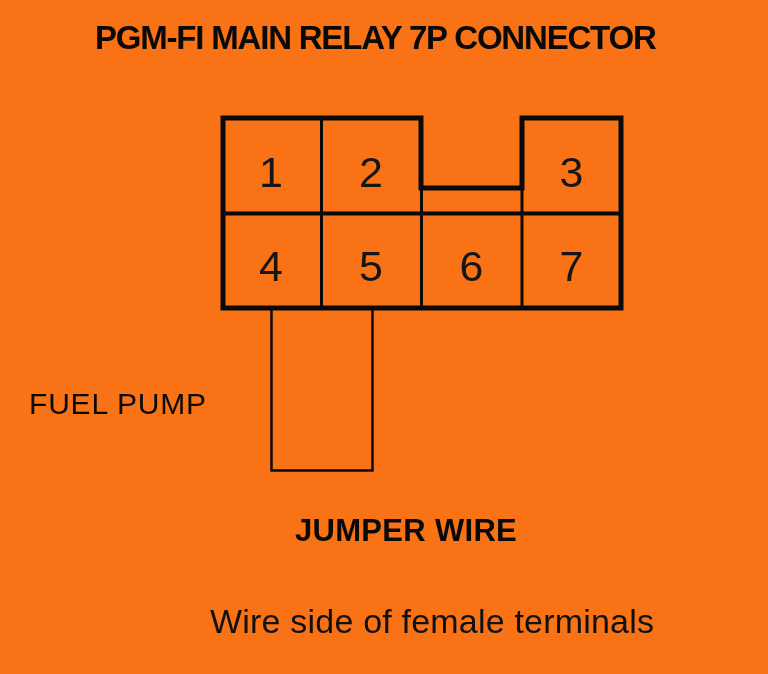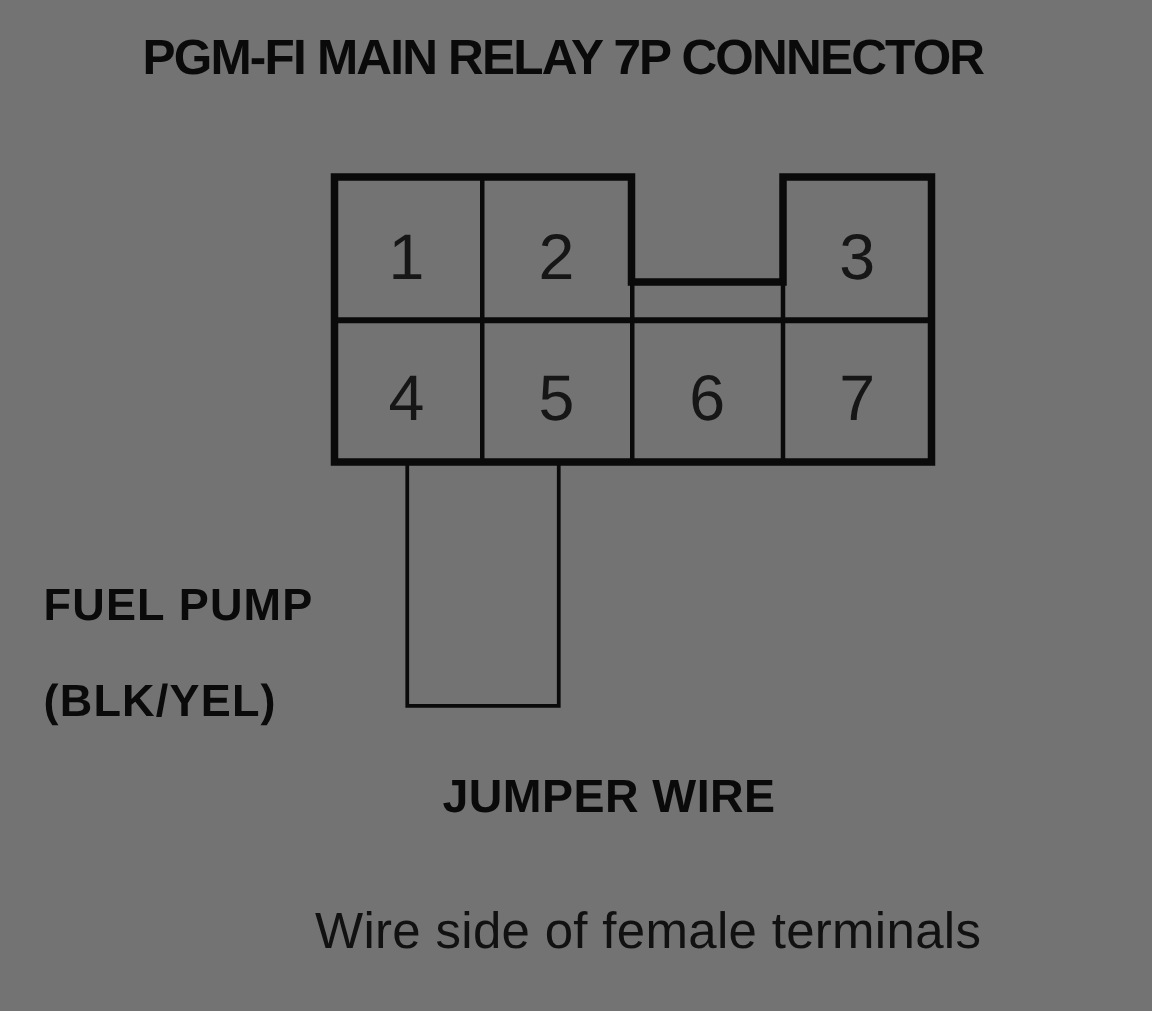--- a/index.html
+++ b/index.html
@@ -4,21 +4,21 @@
 <style>
   html, body {
     margin: 0;
     padding: 0;
     background: #ffffff;
   }
   .page {
     position: relative;
     width: 768px;
     height: 674px;
-    background: #737373;
+    background: #f97316;
     font-family: "Liberation Sans", sans-serif;
     color: #0a0a0a;
     overflow: hidden;
   }
   .abs { position: absolute; white-space: nowrap; }
 
   .diagram-title {
     left: 95px;
     top: 21px;
     font-size: 33px;
@@ -39,21 +39,21 @@
     align-items: center;
     justify-content: center;
     padding-top: 12px;
     box-sizing: border-box;
     font-size: 43px;
     font-weight: normal;
     color: #161616;
   }
 
   .wire-label {
-    font-weight: bold;
+    font-weight: normal;
     font-size: 30px;
     letter-spacing: 0.8px;
     line-height: 32px;
     white-space: pre-line;
   }
   .fuel-pump-label { left: 29px;  top: 356px; }
   .ig1-label       { left: 421px; top: 370px; line-height: 30px; }
 
   .jumper-wire-label {
     left: 295px;
@@ -111,21 +111,20 @@
   </div>
   <div class="pin-cell" style="left:421px; top:213px; width:101px; height:95px;">
     <span>6</span>
   </div>
   <div class="pin-cell" style="left:522px; top:213px; width:99px; height:95px;">
     <span>7</span>
   </div>
 
   <div class="abs wire-label fuel-pump-label">
     <div>FUEL PUMP</div>
-    <div>(BLK/YEL)</div>
   </div>
 
 
   <div class="abs terminal-note">Wire side of female terminals</div>
 
   <div class="abs jumper-wire-label">JUMPER WIRE</div>
 
 </div>
 
 </body></html>

